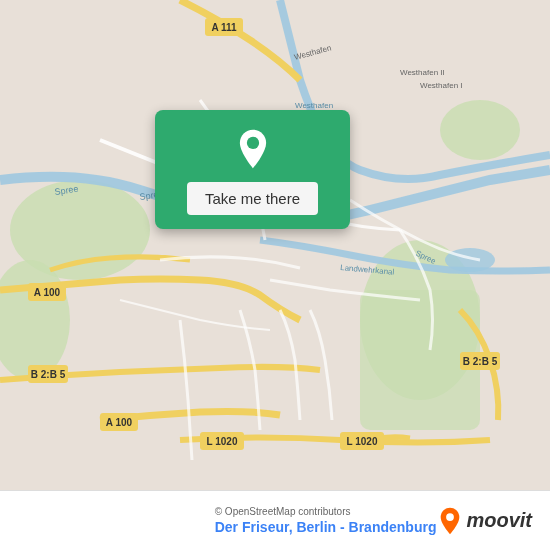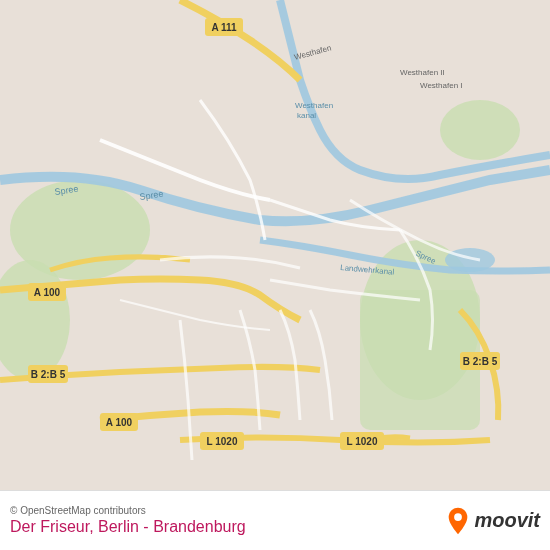--- a/index.html
+++ b/index.html
@@ -72,42 +72,42 @@
     }
 
     
     #bottom-bar {
       width: 550px;
       height: 60px;
       background: #ffffff;
       border-top: 1px solid #ddd;
       display: flex;
       align-items: center;
-      justify-content: space-between;
-      padding: 0 10px;
+      justify-content: flex-end;
+      padding: 0 18px;
       position: absolute;
       bottom: 0;
       left: 0;
     }
 
     .bottom-left {
       display: flex;
       flex-direction: column;
     }
 
     .osm-credit {
       font-size: 10px;
       color: #666;
       margin-bottom: 2px;
     }
 
     .location-name {
-      font-size: 16px;
-      color: #be185d;
-      font-weight: 400;
+      font-size: 14px;
+      color: #3b82f6;
+      font-weight: 700;
     }
 
     .moovit-logo {
       display: flex;
       align-items: center;
       gap: 2px;
     }
 
     .moovit-pin {
       width: 28px;
@@ -198,20 +198,28 @@
     <text x="420" y="88" font-size="8" fill="#666">Westhafen I</text>
 
     <text x="55" y="195" font-size="9" fill="#5a8ea8" transform="rotate(-8, 55, 195)">Spree</text>
     <text x="140" y="200" font-size="9" fill="#5a8ea8" transform="rotate(-8, 140, 200)">Spree</text>
     <text x="415" y="255" font-size="8" fill="#5a8ea8" transform="rotate(25, 415, 255)">Spree</text>
     <text x="340" y="270" font-size="8" fill="#5a8ea8" transform="rotate(5, 340, 270)">Landwehrkanal</text>
     <text x="295" y="108" font-size="8" fill="#5a8ea8">Westhafen</text>
     <text x="297" y="118" font-size="8" fill="#5a8ea8">kanal</text>
   </svg>
 
+  <div class="location-card">
+
+    <svg class="pin-icon" viewBox="0 0 42 48" fill="none" xmlns="http://www.w3.org/2000/svg">
+      <path d="M21 2C12.7 2 6 8.7 6 17C6 28 21 46 21 46C21 46 36 28 36 17C36 8.7 29.3 2 21 2Z" fill="white"></path>
+      <circle cx="21" cy="17" r="7" fill="#2eaa6e"></circle>
+    </svg>
+    <button class="take-me-there-btn">Take me there</button>
+  </div>
 </div>
 
 <div id="bottom-bar">
   <div class="bottom-left">
     <span class="osm-credit">© OpenStreetMap contributors</span>
     <span class="location-name">Der Friseur, Berlin - Brandenburg</span>
   </div>
 
   <div class="moovit-logo">
     <svg class="moovit-pin" viewBox="0 0 28 36" xmlns="http://www.w3.org/2000/svg">

